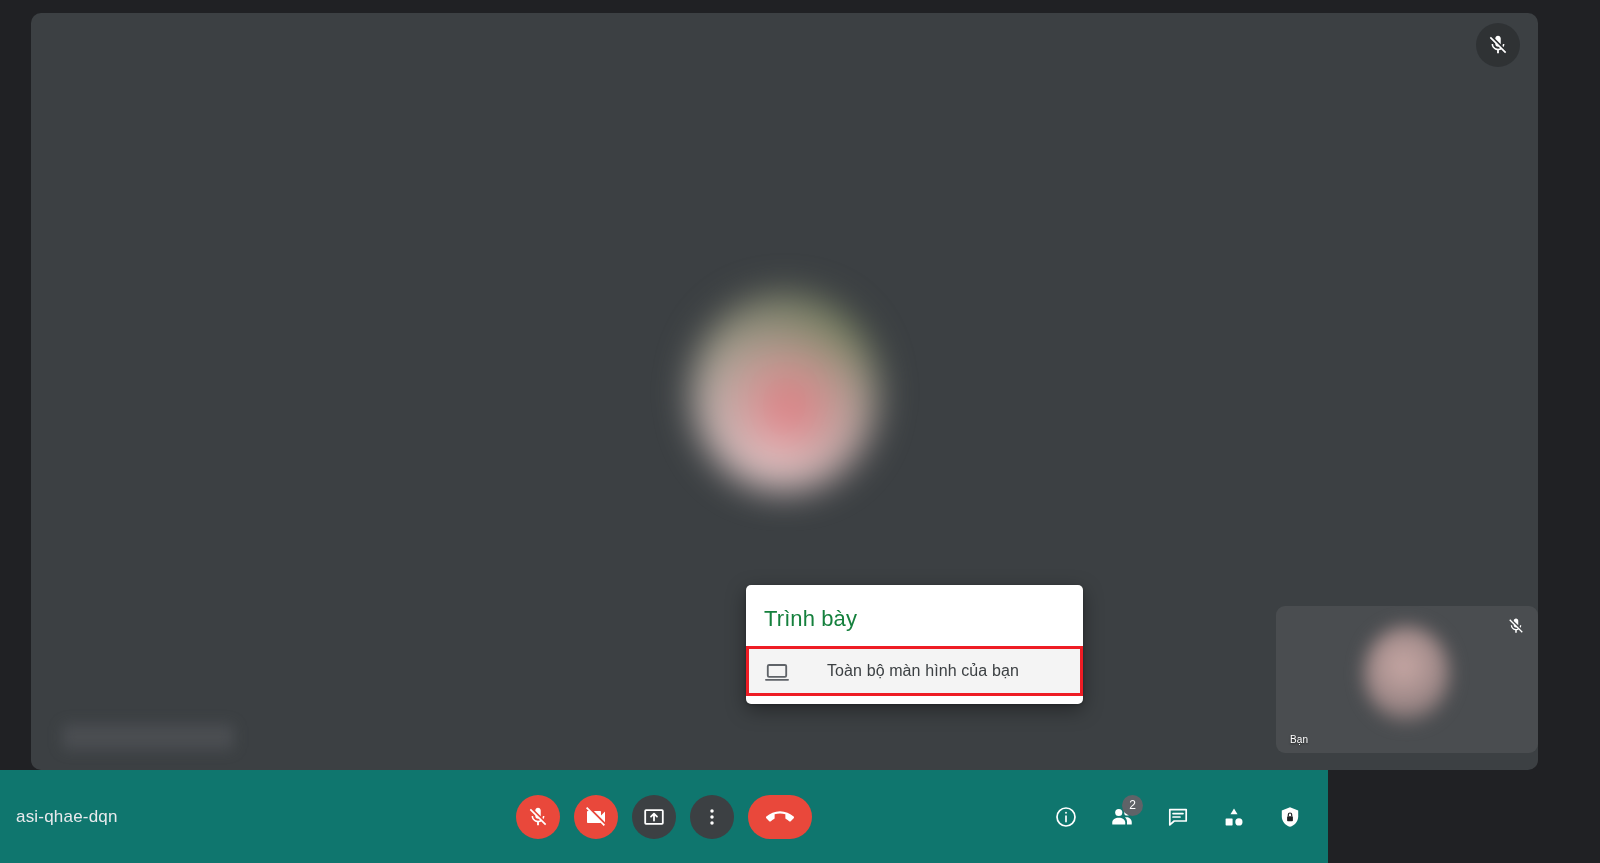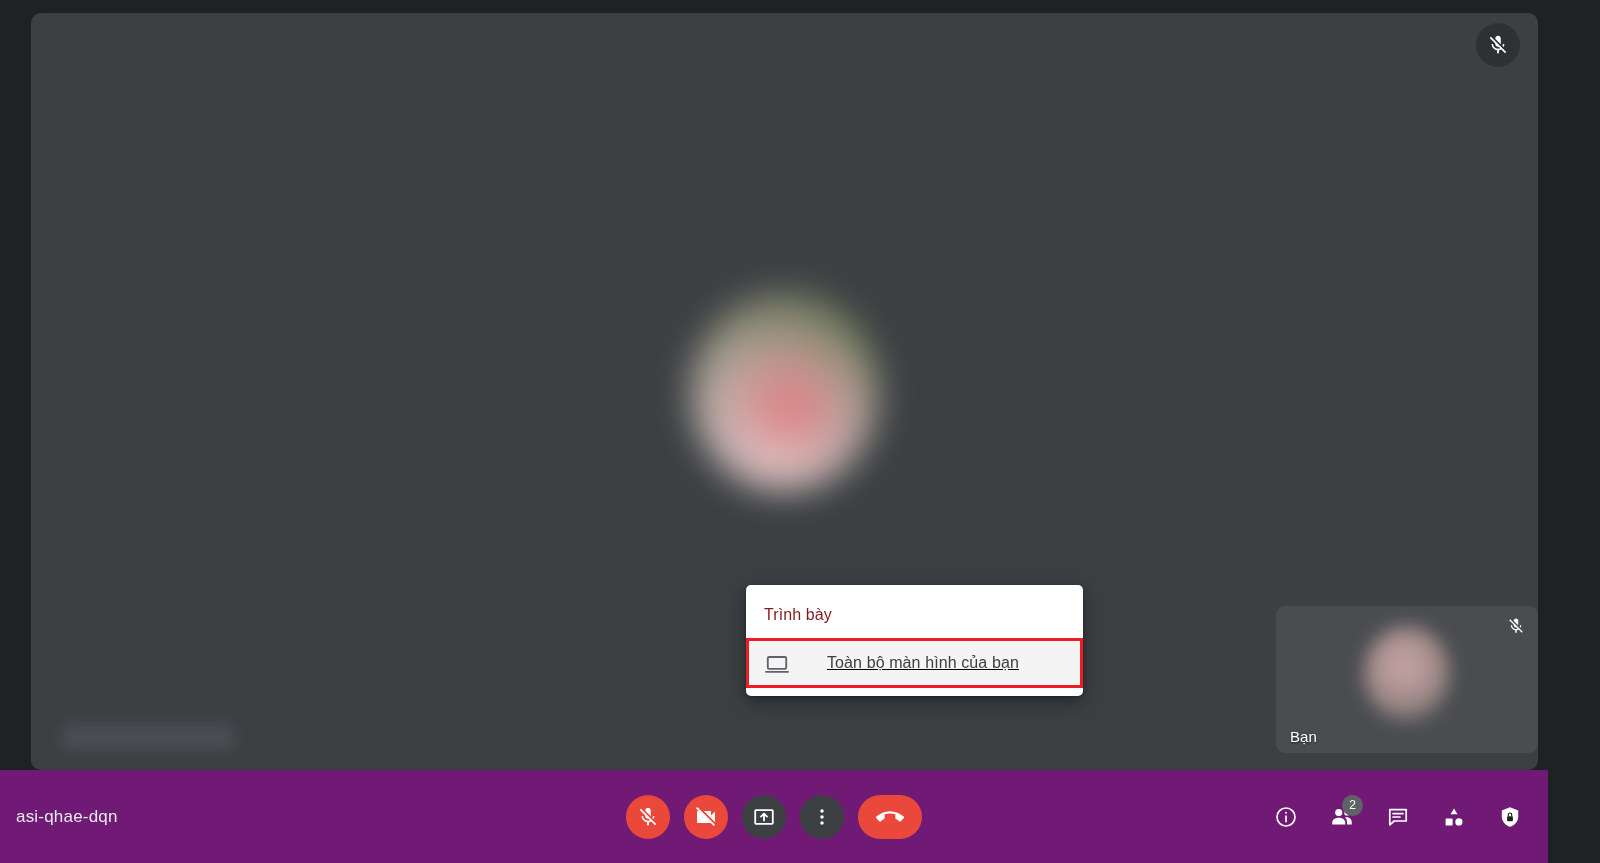--- a/index.html
+++ b/index.html
@@ -66,21 +66,21 @@
     width: 86px; height: 96px;
     transform: translate(-50%, -50%);
     border-radius: 50%;
     background: radial-gradient(circle at 46% 42%, rgba(208,174,170,0.95) 0%, rgba(192,160,158,0.7) 54%, rgba(140,126,124,0.3) 84%, rgba(74,77,80,0) 100%);
     filter: blur(9px);
   }
   .selfview-label {
     position: absolute;
     left: 14px; bottom: 8px;
     color: #ffffff;
-    font-size: 15px;
+    font-size: 10px;
     letter-spacing: 0.1px;
     text-shadow: 0 1px 2px rgba(0,0,0,0.6);
   }
   .selfview-mic {
     position: absolute;
     right: 8px; top: 6px;
     width: 28px; height: 28px;
     display: flex; align-items: center; justify-content: center;
   }
 
@@ -89,22 +89,22 @@
     position: absolute;
     left: 746px; top: 585px;
     width: 337px;
     background: #ffffff;
     border-radius: 5px;
     box-shadow: 0 6px 20px rgba(0,0,0,0.38), 0 1px 3px rgba(0,0,0,0.25);
     padding: 0 0 8px 0;
     overflow: hidden;
   }
   .present-title {
-    font-size: 16px;
-    color: #7f1d1d;
+    font-size: 22px;
+    color: #15803d;
     padding: 21px 0 14px 18px;
     letter-spacing: 0.1px;
   }
   .menu-item {
     display: flex;
     align-items: flex-start;
     padding: 8px 12px 8px 18px;
     min-height: 44px;
   }
   .menu-item.highlighted {
@@ -115,41 +115,41 @@
     min-height: 46px;
   }
   .menu-icon {
     width: 34px;
     flex: 0 0 34px;
     display: flex;
     align-items: center;
     justify-content: flex-start;
     padding-top: 2px;
   }
-  .menu-text { padding-left: 29px; text-decoration: underline; }
+  .menu-text { padding-left: 29px; }
   .menu-label {
     font-size: 16px;
     color: #3c4043;
     line-height: 22px;
     letter-spacing: 0.1px;
   }
   .menu-sub {
     font-size: 13px;
     color: #9aa0a6;
     line-height: 19px;
     padding-top: 1px;
     letter-spacing: 0.05px;
   }
 
   
   .bottombar {
     position: absolute;
     left: 0; bottom: 0;
-    width: 1548px; height: 93px;
-    background: #701a75;
+    width: 1328px; height: 93px;
+    background: #0f766e;
   }
   .meeting-code {
     position: absolute;
     left: 16px; top: 50%;
     transform: translateY(-50%);
     color: #e8eaed;
     font-size: 17px;
     letter-spacing: 0.2px;
   }
   .center-controls {

